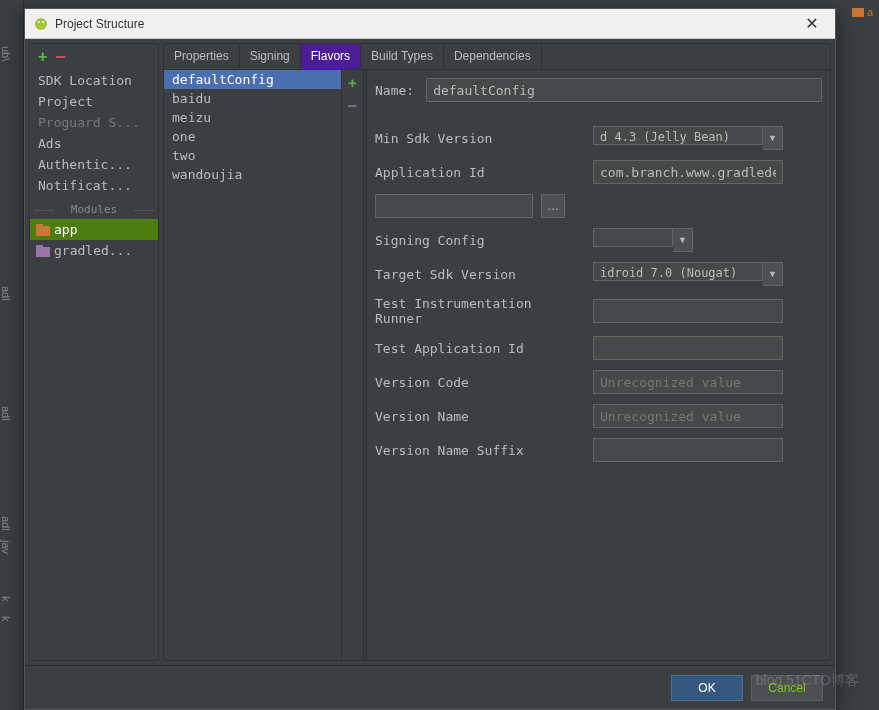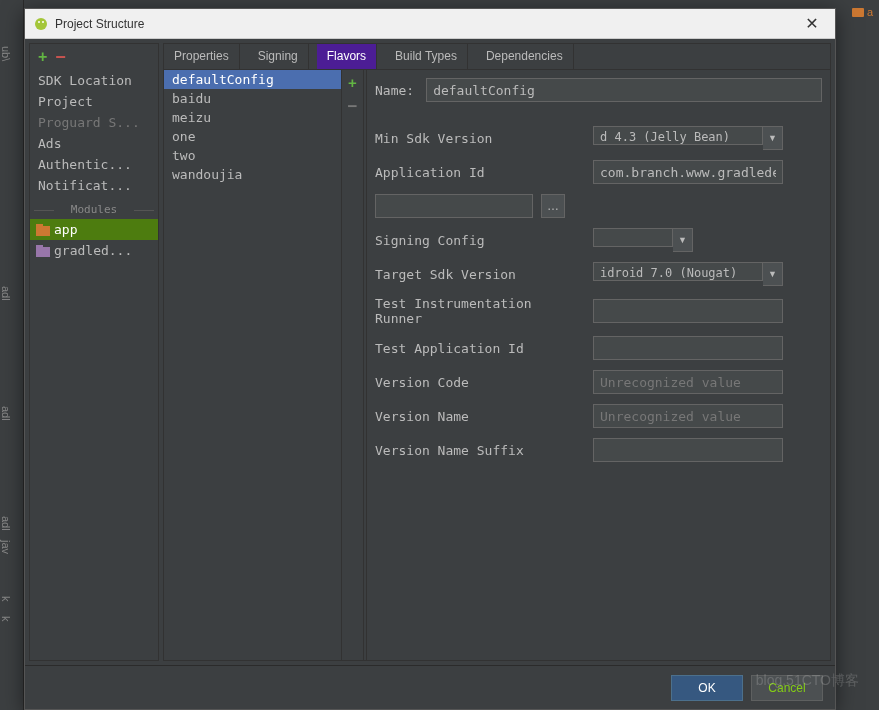--- a/index.html
+++ b/index.html
@@ -158,21 +158,20 @@
       flex: 1;
       display: flex;
       flex-direction: column;
       border: 1px solid #323232;
     }
     .tabs {
       display: flex;
       background: #3c3f41;
       border-bottom: 1px solid #323232;
       height: 26px;
-      gap: 8px;
     }
     .tab {
       padding: 5px 10px;
       cursor: pointer;
       color: #bbbbbb;
       font-size: 12px;
       border-right: 1px solid #323232;
     }
     .tab.active {
       background: #4c1d95;

